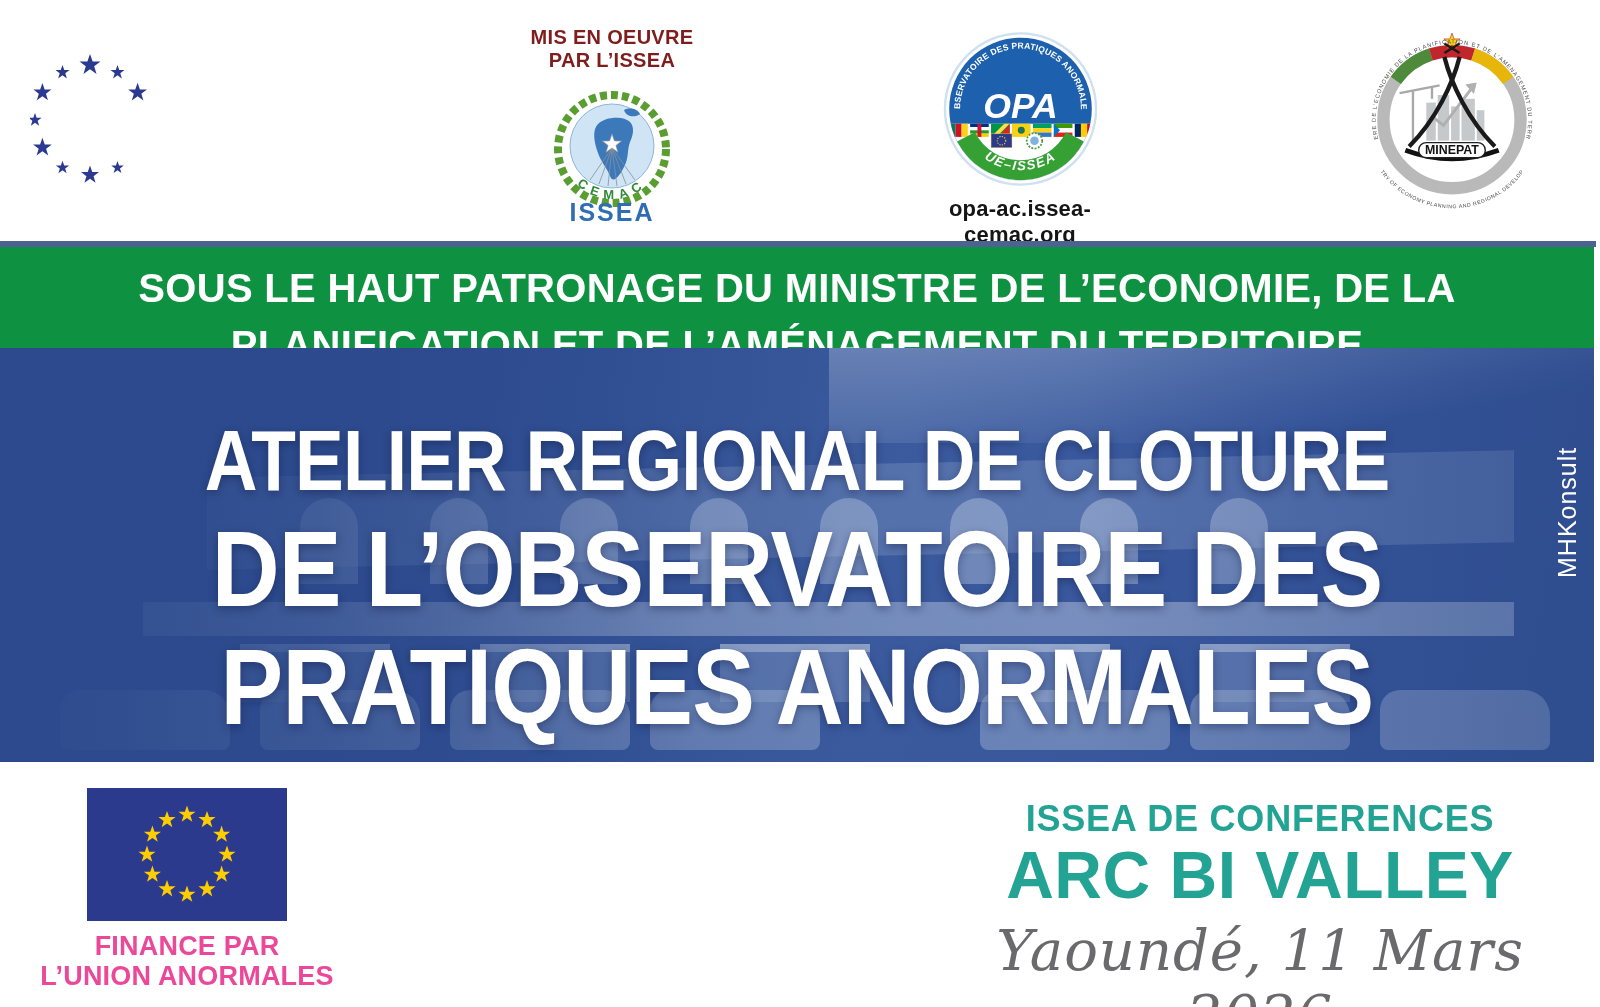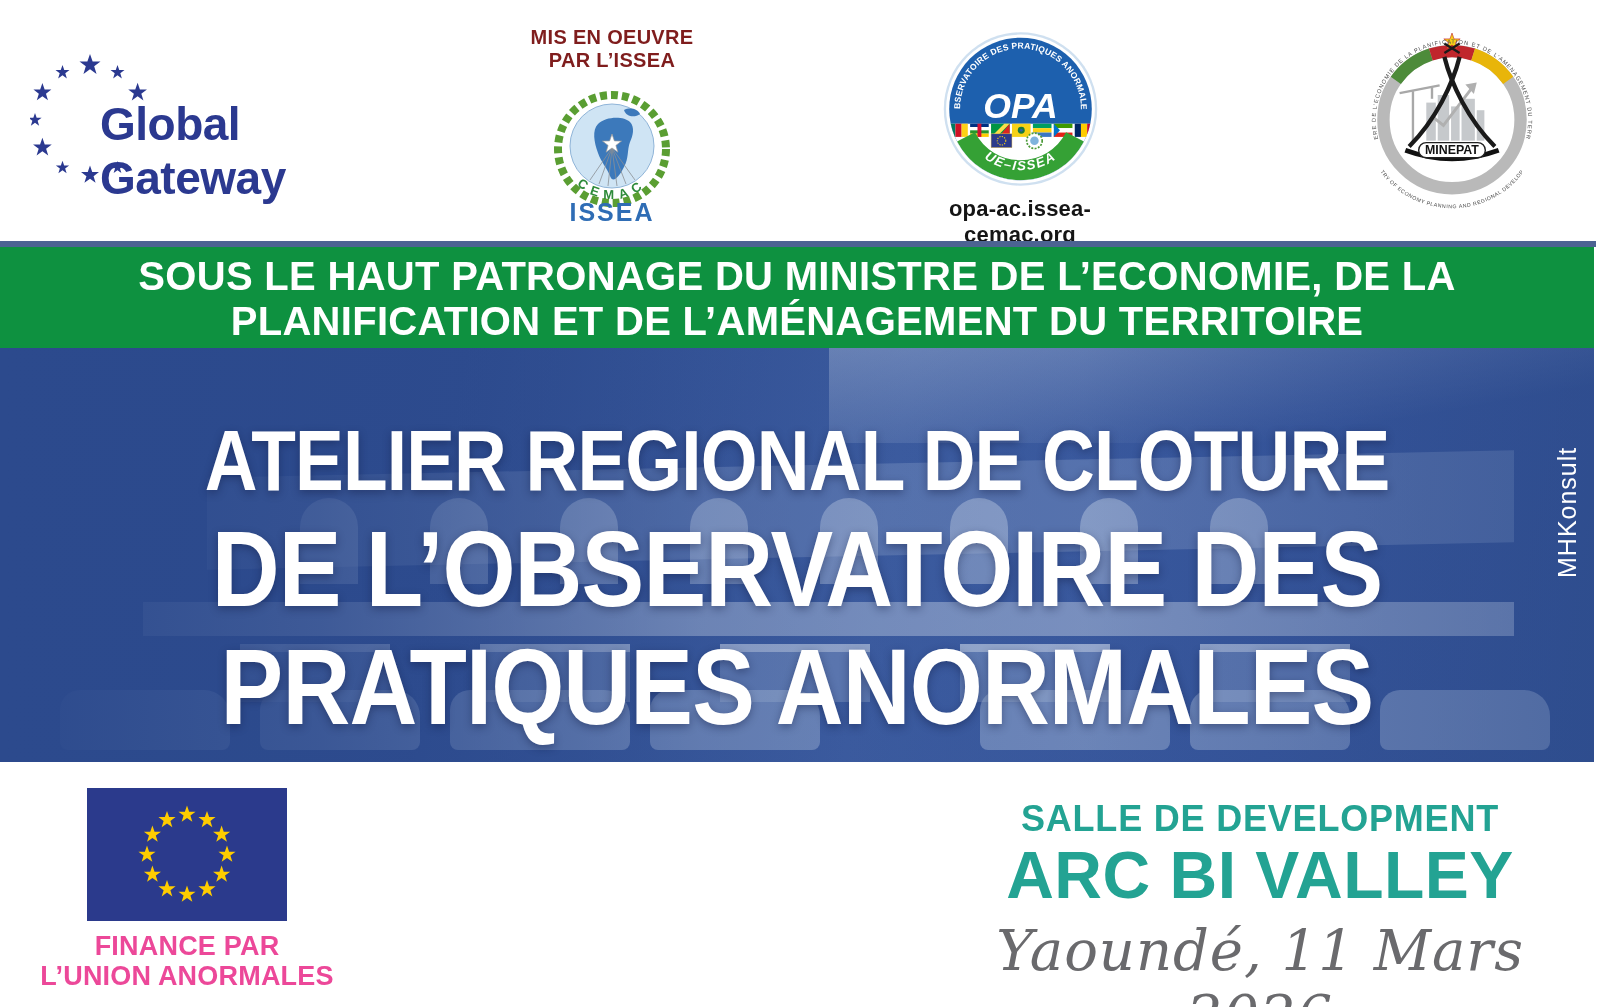--- a/index.html
+++ b/index.html
@@ -21,21 +21,21 @@
 
   .opa-block { position:absolute; left:900px; top:30px; width:240px; text-align:center; }
   .opa-url { margin-top:4px; color:#151515; font-weight:bold; font-size:22px; letter-spacing:0.2px; }
 
   .minepat-block { position:absolute; left:1352px; top:22px; width:200px; height:205px; }
 
   
   .band-line { position:absolute; left:0; top:241px; width:1596px; height:6px; background:#4c6392; }
   .patronage { position:absolute; left:0; top:247px; width:1594px; height:101px; background:#0e9140;
                color:#fff; text-align:center; padding-top:7px; }
-  .patronage div { font-weight:bold; font-size:40px; line-height:45px; letter-spacing:0.3px; }
+  .patronage div { font-weight:bold; font-size:40px; line-height:45px; letter-spacing:0.3px;margin-top:12px; }
 
   
   .hero { position:absolute; left:0; top:348px; width:1594px; height:414px; overflow:hidden;
           background:linear-gradient(100deg,#2a4687 0%, #2e4c8f 28%, #3f5fa3 55%, #37569c 80%, #31508f 100%); }
   .hero-bg { position:absolute; inset:0; }
   .bld-roof { position:absolute; left:52%; top:0; width:48%; height:95px;
               background:linear-gradient(170deg, rgba(222,233,247,0.38), rgba(222,233,247,0) 75%); }
   .bld-band1 { position:absolute; left:13%; top:116px; width:82%; height:92px;
                background:rgba(214,228,244,0.22); transform:skewY(-1.2deg); }
   .arch { position:absolute; top:150px; width:58px; height:86px; border-radius:29px 29px 0 0;
@@ -89,24 +89,20 @@
           <use href="#star-shape" transform="translate(107.6,47.5) scale(1.2)"></use>
           <use href="#star-shape" transform="translate(32.5,27.4) scale(0.9)"></use>
           <use href="#star-shape" transform="translate(12.4,47.5) scale(1.15)"></use>
           <use href="#star-shape" transform="translate(5,75) scale(0.85)"></use>
           <use href="#star-shape" transform="translate(12.4,102.5) scale(1.2)"></use>
           <use href="#star-shape" transform="translate(32.5,122.6) scale(0.85)"></use>
           <use href="#star-shape" transform="translate(60,130) scale(1.15)"></use>
           <use href="#star-shape" transform="translate(87.5,122.6) scale(0.8)"></use>
         </g>
       </svg>
-      <div class="gg-text">
-        <div>Global</div>
-        <div>Gateway</div>
-      </div>
     </div>
 
     <div class="issea-block">
       <div class="issea-caption">
         <div>MIS EN OEUVRE</div>
         <div>PAR L’ISSEA</div>
       </div>
       <svg class="issea-logo" width="140" height="150" viewBox="0 0 140 150">
         <defs>
           <path id="issea-cemac-arc" d="M26.7,100 A50,50 0 0 0 113.3,100"></path>
@@ -310,19 +306,19 @@
           <use href="#star-shape" transform="translate(65.4,46.5) scale(1.1)"></use>
           <use href="#star-shape" transform="translate(80,31.9) scale(1.1)"></use>
         </g>
       </svg>
       <div class="eu-caption">
         <div>FINANCE PAR</div>
         <div>L’UNION ANORMALES</div>
       </div>
     </div>
     <div class="venue-block">
-      <div class="venue-l1">SALLE DE DEVELOPMENT</div>
+      <div class="venue-l1">ISSEA DE CONFERENCES</div>
       <div class="venue-l2">ARC BI VALLEY</div>
       <div class="venue-date">Yaoundé, 11 Mars 2026</div>
     </div>
   </div>
 
 </div>
 
 </body></html>

